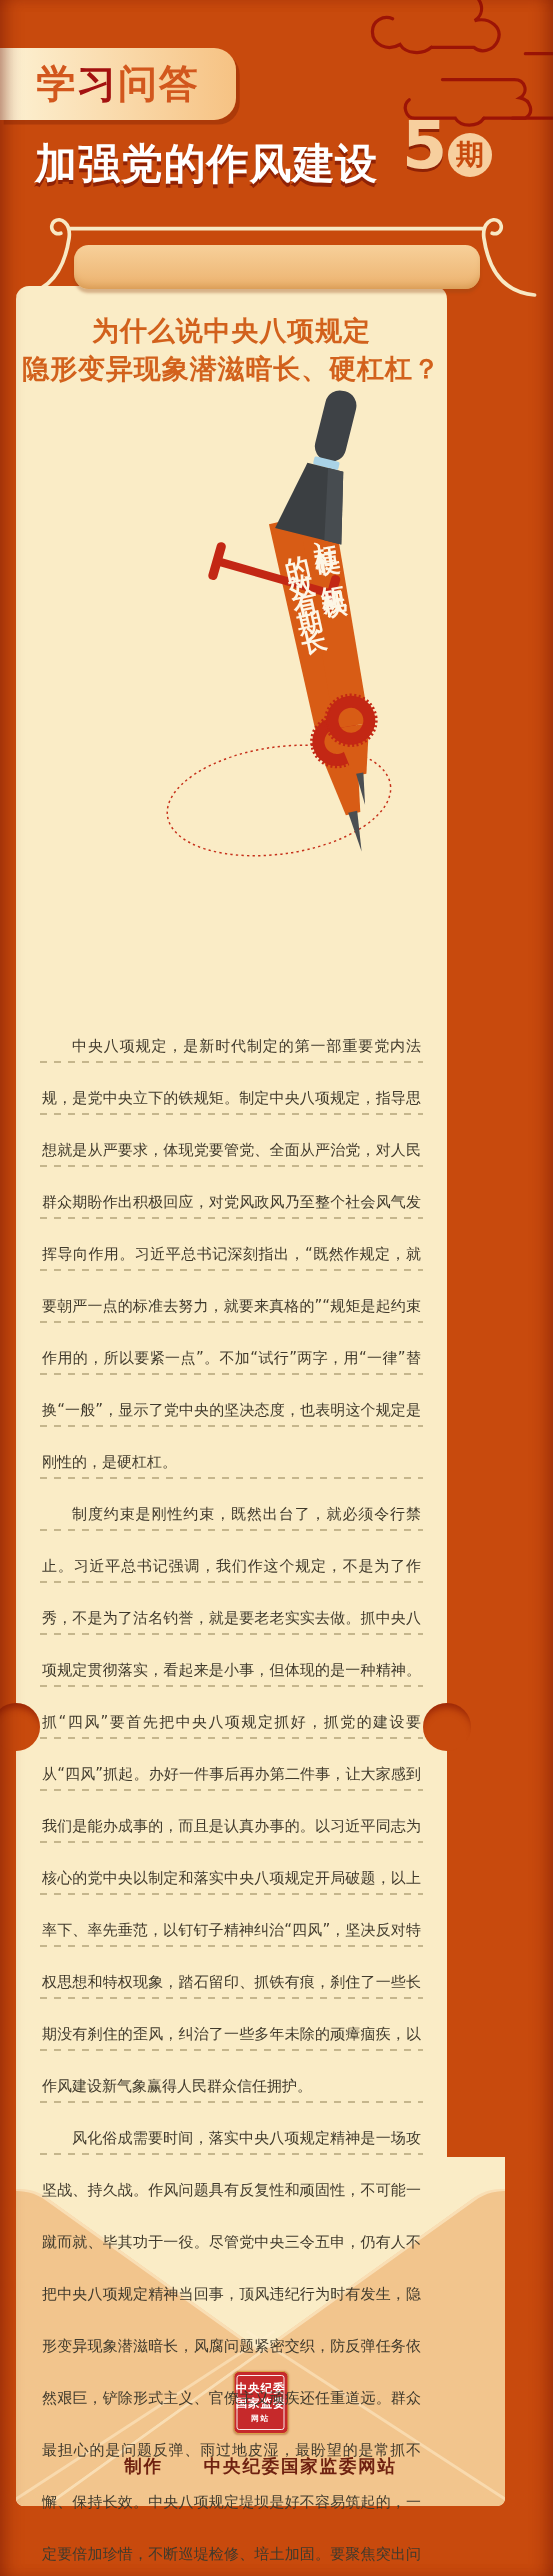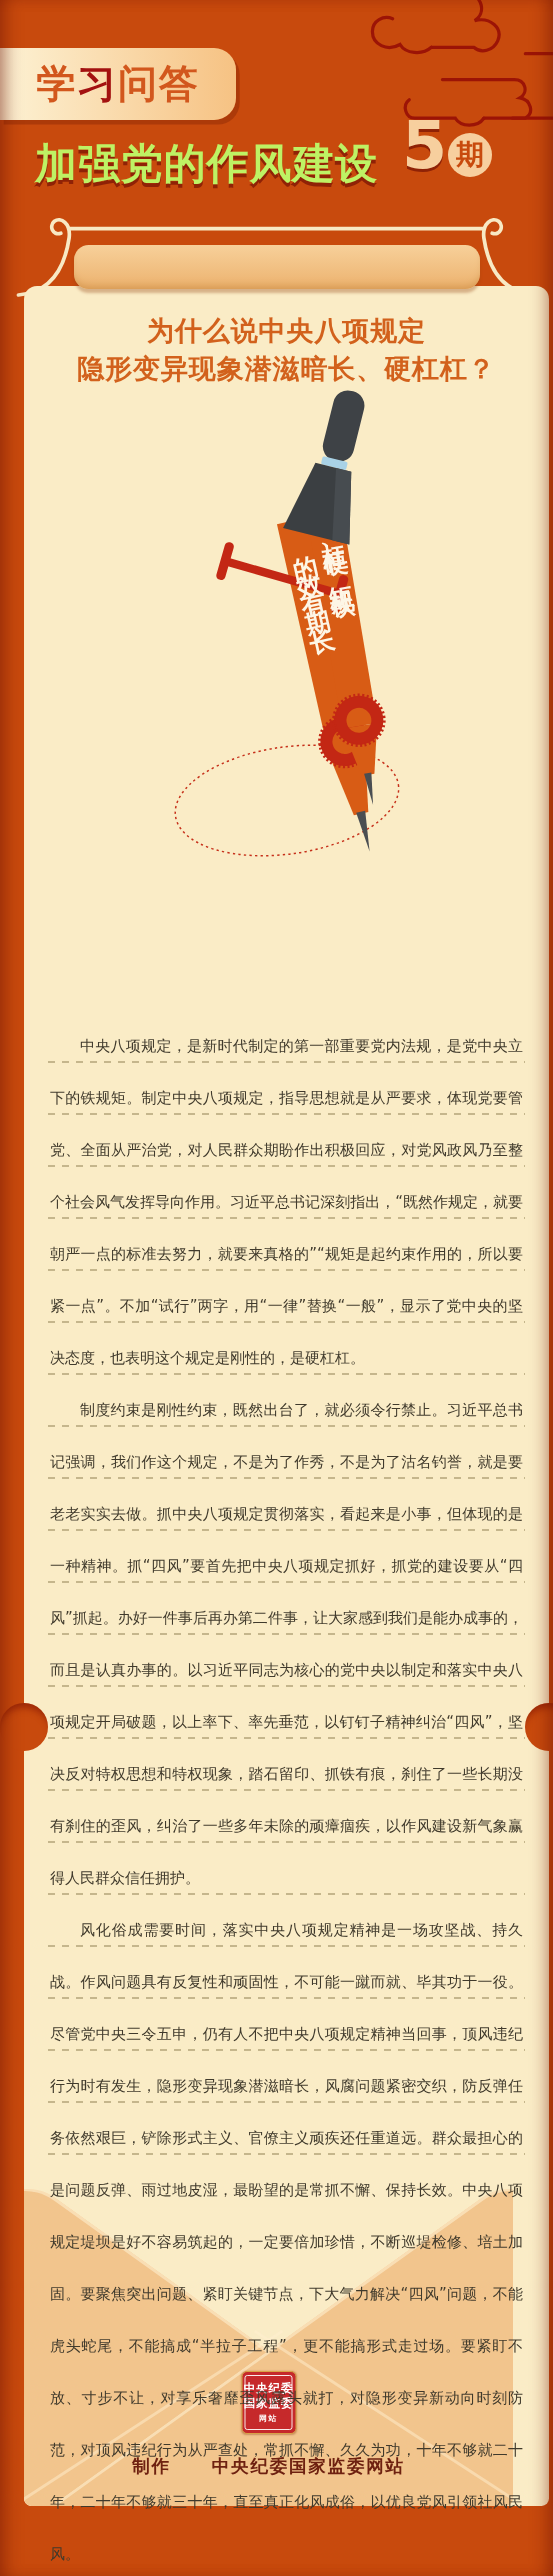--- a/index.html
+++ b/index.html
@@ -20,21 +20,21 @@
     border-radius:0 22px 22px 0;
     box-shadow:3.7px 4.6px 0 rgba(150,45,8,.55);
     display:flex;align-items:center;justify-content:center;
     font-size:39px;font-weight:bold;letter-spacing:1.8px;
   }
   .badge .c-orange{color:#d2571d;}
   .badge .c-red{color:#a31110;}
   .main-title{
     position:absolute;top:136px;left:35px;
     font-size:42px;font-weight:bold;letter-spacing:0.9px;
-    color:#bef264;text-shadow:0 3.7px 0 #8f2206;
+    color:#ffffff;text-shadow:0 3.7px 0 #8f2206;
     white-space:nowrap;
   }
   .issue{position:absolute;top:109px;left:402px;height:74px;}
   .issue-num{
     font-size:65px;font-weight:bold;color:#f7cf9e;line-height:74px;
     text-shadow:0 2.8px 0 #8f2206;
   }
   .issue-circle{
     position:absolute;left:46px;top:24px;width:44px;height:44px;border-radius:50%;
     background:#f7cf9e;display:flex;align-items:center;justify-content:center;
@@ -43,21 +43,21 @@
   
   .roof{position:absolute;top:201px;left:0;}
   .scroll-band{
     position:absolute;top:245px;left:74px;width:406px;height:44px;border-radius:14.8px;
     background:linear-gradient(180deg,#f7d09a,#ecb26e);
     box-shadow:0 3.7px 2.8px rgba(150,70,20,.35), inset 0 -6.5px 8.3px -4.6px #d4964f;
     z-index:3;
   }
   
   .panel{
-    position:absolute;top:286px;left:24px;width:525px;height:2220px;
+    position:absolute;top:286px;left:16px;width:431px;height:2220px;
     background:#faecc6;border-radius:13px 13px 7.4px 7.4px;z-index:2;
   }
   .q-title{
     position:absolute;top:26px;left:0;width:100%;text-align:center;
     font-size:27px;font-weight:bold;color:#d2611c;line-height:38px;letter-spacing:0.9px;
   }
   
   .figure{position:absolute;top:103px;left:0;width:489px;height:489px;}
   .figure svg{position:absolute;top:0;left:0;}
   .leg-text{

